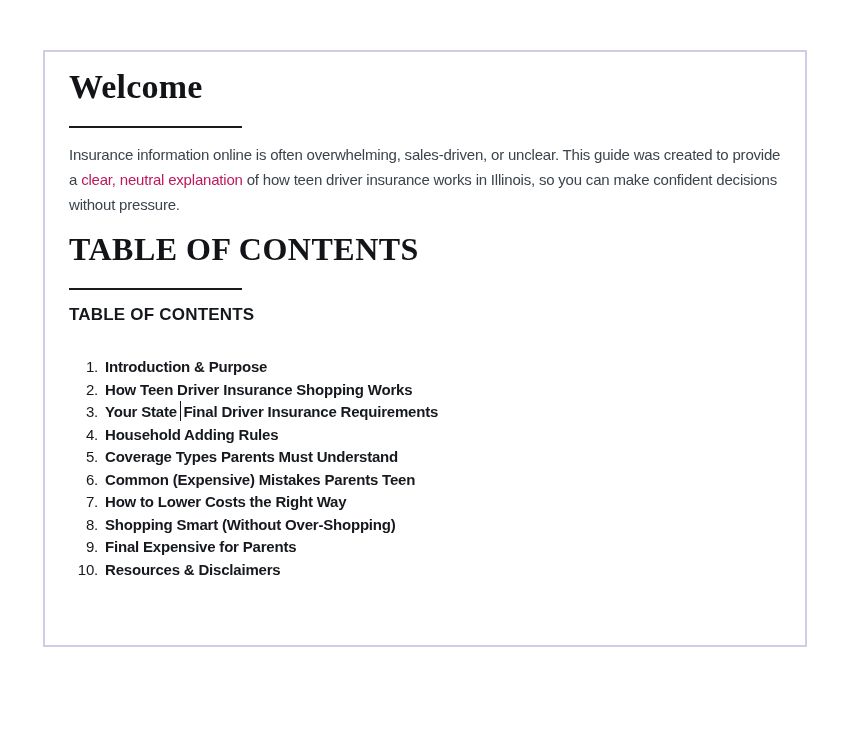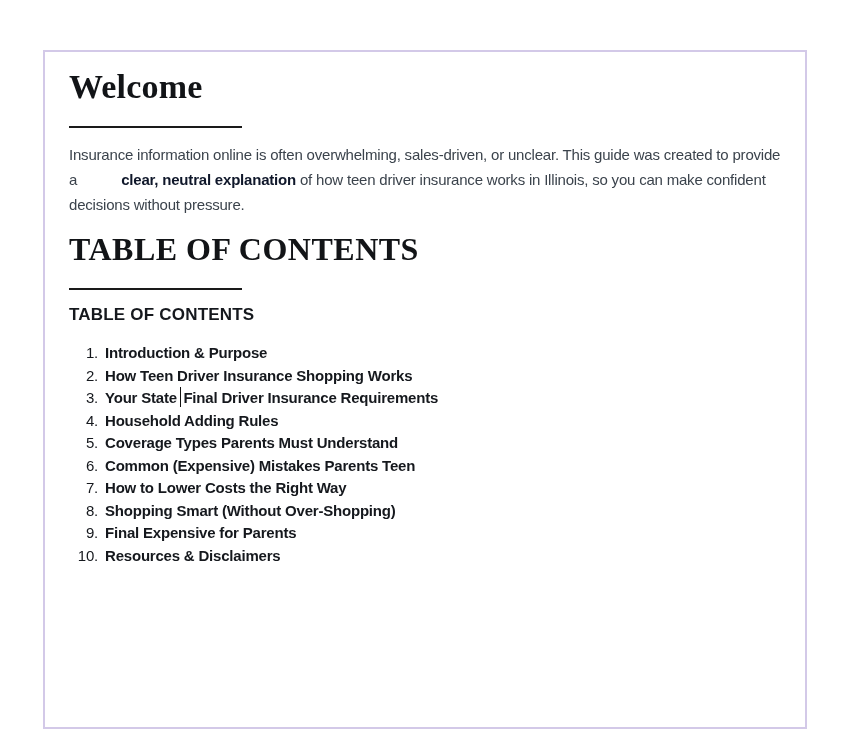--- a/index.html
+++ b/index.html
@@ -13,21 +13,21 @@
     width: 861px;
     height: 747px;
     position: relative;
     overflow: hidden;
   }
   .doc-box {
     position: absolute;
     left: 43px;
     top: 50px;
     width: 764px;
-    height: 679px;
+    height: 597px;
     background: #ffffff;
     border: 2px solid #d3c9e8;
     padding: 15px 14px 16px 24px;
   }
   h1.welcome {
     margin: 0;
     font-family: "Liberation Serif", "DejaVu Serif", serif;
     font-weight: 700;
     font-size: 34px;
     line-height: 39px;
@@ -41,40 +41,40 @@
     margin: 20px 0 14px 0;
   }
   p.body-para {
     margin: 0 0 13px 0;
     font-size: 15px;
     line-height: 25px;
     letter-spacing: -0.2px;
     color: #3b434c;
     max-width: 724px;
   }
-  p.body-para strong { font-weight: 700; color: #0f172a; margin-left: 40px; }
+  p.body-para strong { font-weight: 400; color: #be185d; }
   h2.toc-large {
     margin: 4px 0 0 0;
     font-family: "Liberation Serif", "DejaVu Serif", serif;
     font-weight: 700;
     font-size: 32px;
     line-height: 38px;
     color: #121417;
     letter-spacing: 0.5px;
   }
   h3.toc-small {
     margin: 8px 0 0 0;
     font-size: 17px;
     line-height: 22px;
     font-weight: 700;
     color: #15181d;
     letter-spacing: 0.2px;
   }
   ol.toc-list {
-    margin: 16px 0 0 0;
+    margin: 30px 0 0 0;
     padding: 0 0 0 33px;
   }
   ol.toc-list li {
     font-size: 15px;
     line-height: 22.5px;
     font-weight: 700;
     color: #15181d;
     letter-spacing: -0.2px;
     padding-left: 3px;
   }

